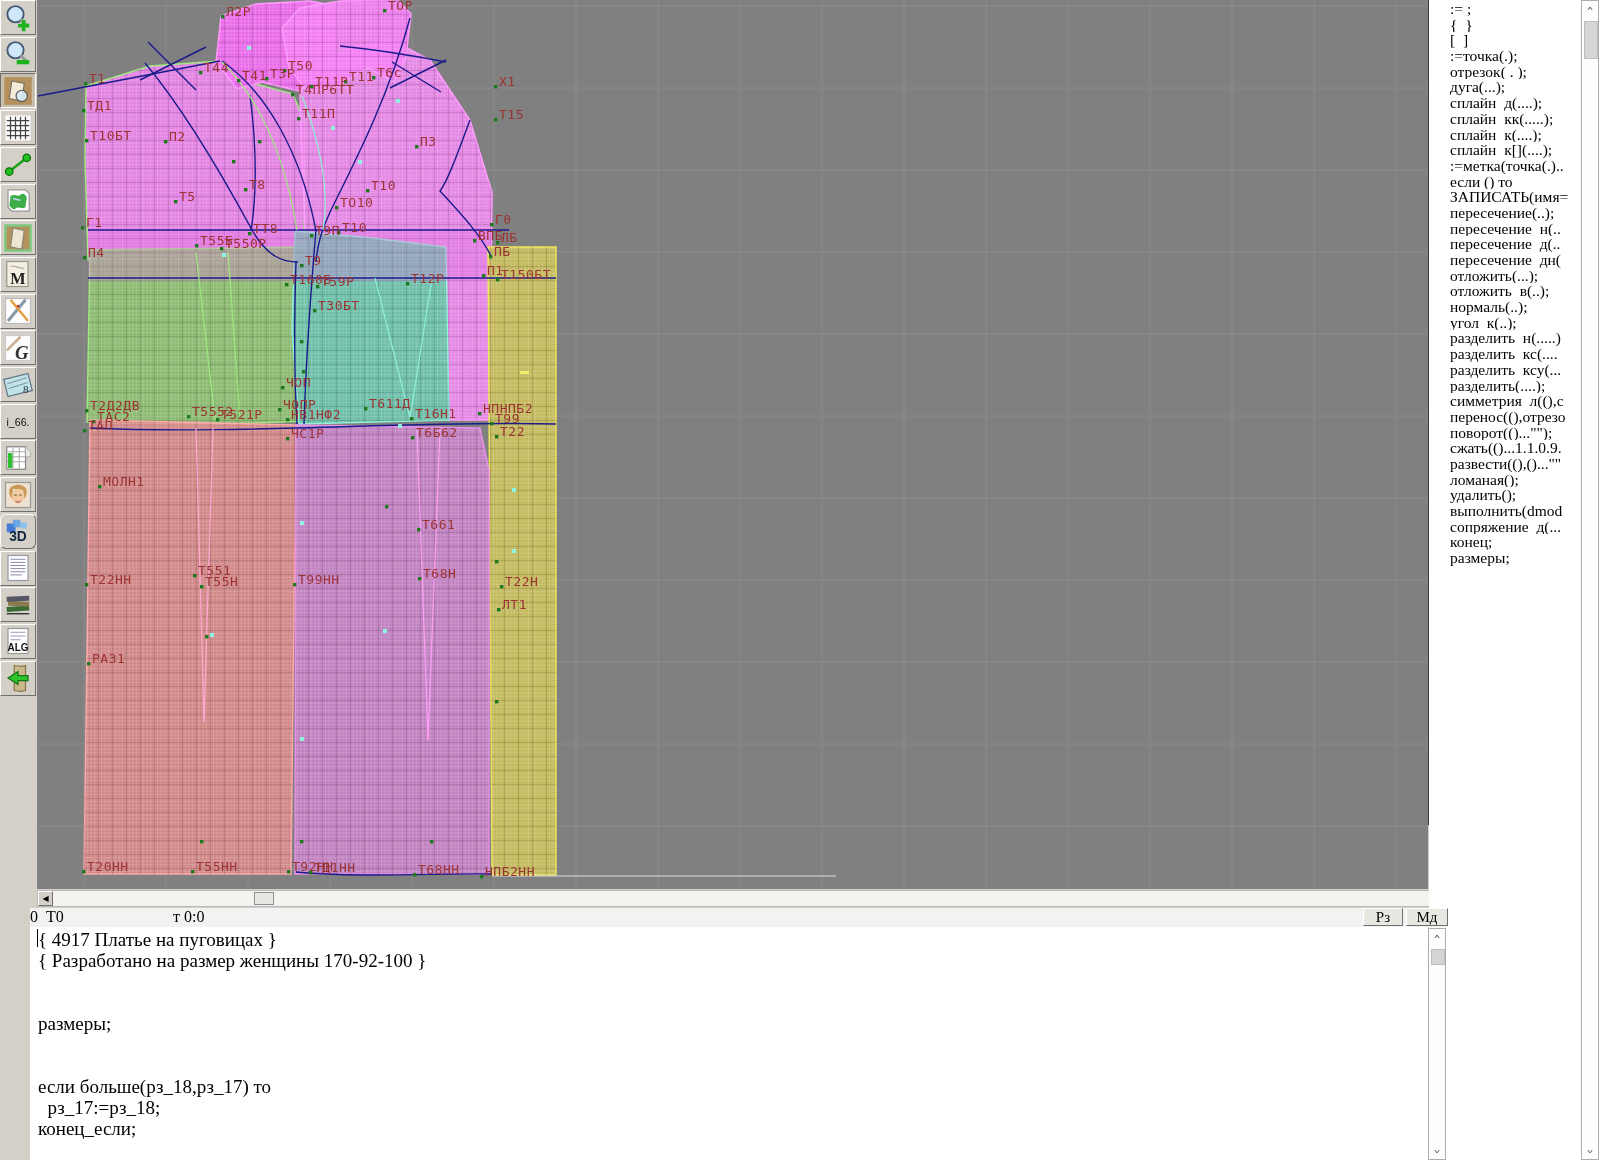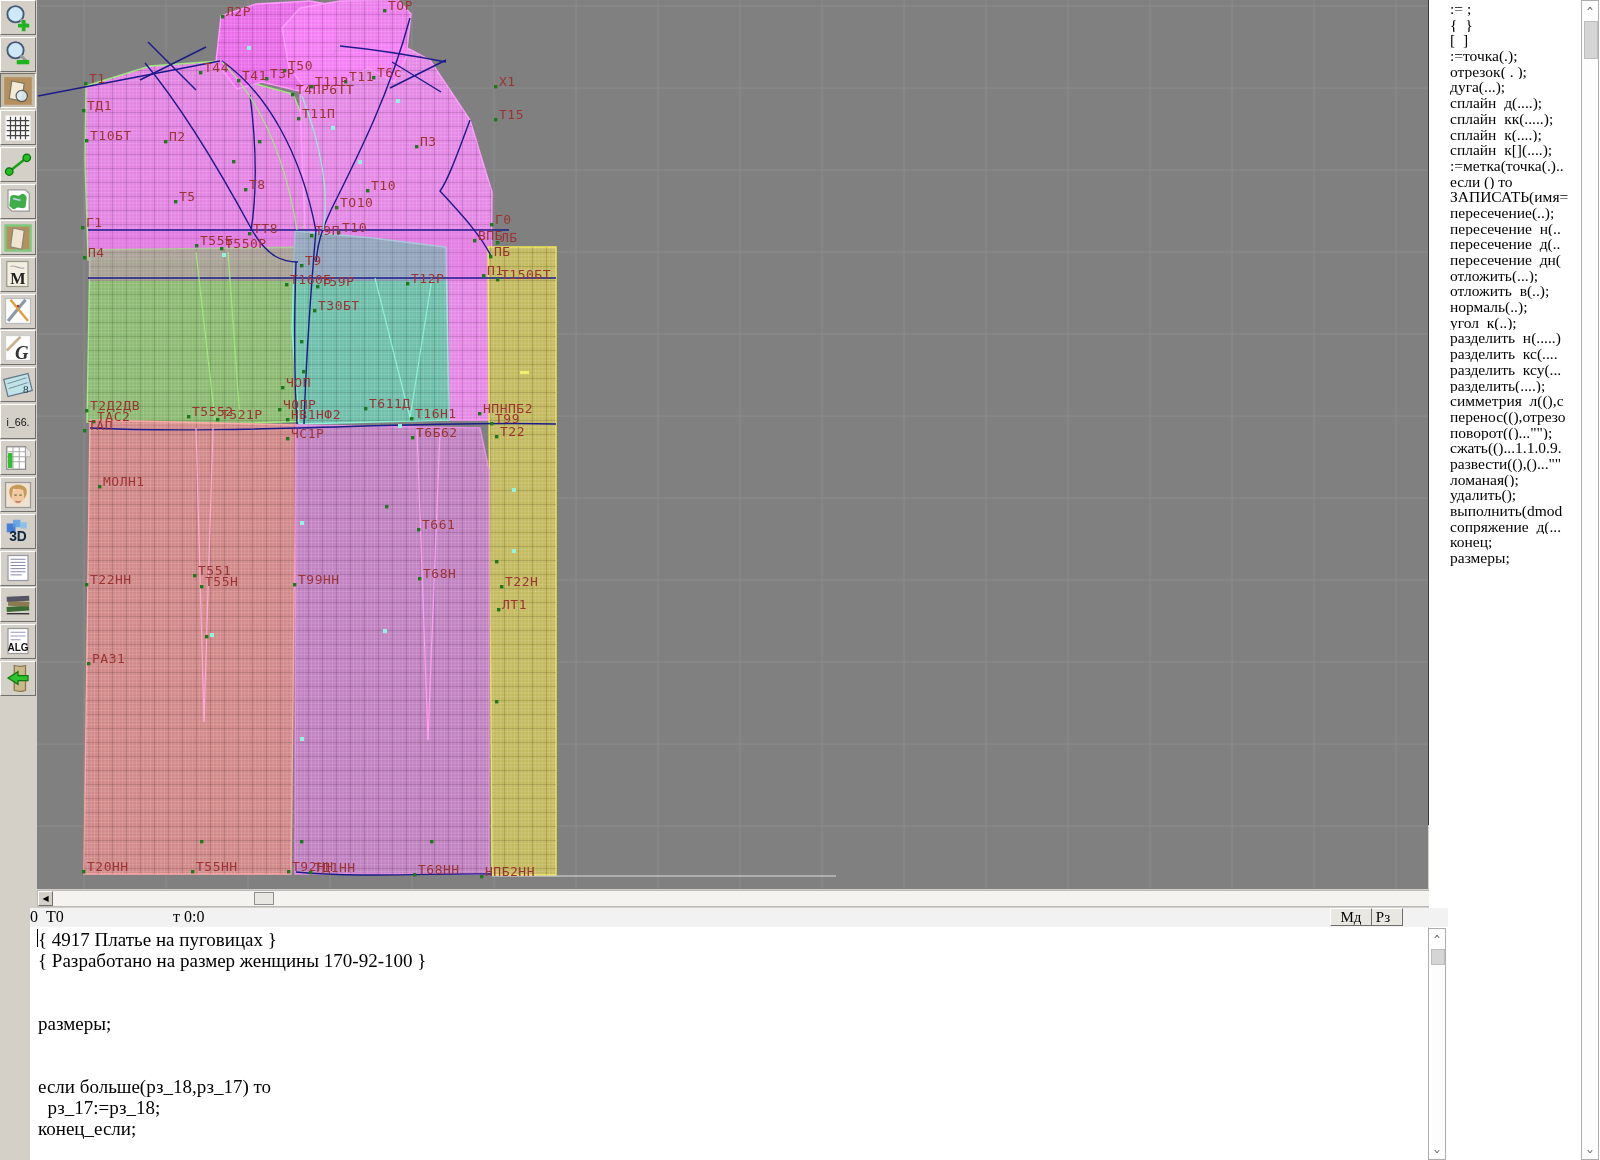--- a/index.html
+++ b/index.html
@@ -152,21 +152,21 @@
       </div>
       <div class="tb-btn" style="top: 477.1px;">
         <svg width="30" height="30" viewBox="0 0 24 24">
           <rect x="2" y="2" width="20" height="20" fill="#efe2d0" stroke="#999"></rect>
           <path d="M5 9c0-7 14-7 14 0 0 3-1 5-2 6l-1-7-8-1-1 8c-1-1-2-3-2-6z" fill="#c99a55"></path>
           <ellipse cx="12" cy="13" rx="5" ry="6" fill="#f2c9a2"></ellipse>
           <path d="M9 12h2M13 12h2" stroke="#667744" stroke-width="1"></path>
           <path d="M10 17c1.5 1 2.5 1 4 0" stroke="#b66" fill="none"></path>
         </svg>
       </div>
-      <div class="tb-btn" style="top: 513.8px;">
+      <div class="tb-btn" style="top: 513.8px; border-radius: 6px;">
         <svg width="30" height="30" viewBox="0 0 24 24">
           <rect x="3" y="6" width="7" height="7" fill="#2d6fd9" opacity=".85"></rect>
           <rect x="8" y="3" width="6" height="6" fill="#5aa0e8" opacity=".85"></rect>
           <rect x="14" y="5" width="5" height="5" fill="#7fc0f0" opacity=".85"></rect>
           <text x="12" y="20" font-size="11" font-weight="bold" fill="#102840" text-anchor="middle" font-family="Liberation Sans,sans-serif">3D</text>
         </svg>
       </div>
       <div class="tb-btn" style="top: 550.5px;">
         <svg width="30" height="30" viewBox="0 0 24 24">
           <rect x="4" y="2" width="16" height="20" fill="#fff" stroke="#99a"></rect>
@@ -447,21 +447,21 @@
   <div class="flatscroll" style="left:1581px;top:0;height:1160px;">
     <div class="flat-chev" style="top:2px;">^</div>
     <div class="flat-thumb" style="top:20px;height:36px;"></div>
     <div class="flat-chev" style="top:1140px;transform:rotate(180deg);">^</div>
   </div>
 
   <div id="statusrow">
     <span id="status-pos">0  Т0</span>
     <span id="status-cursor">т 0:0</span>
     <button class="sb-btn" style="left:1333px;width:40px;">Рз</button>
-    <button class="sb-btn" style="left:1300px;width:42px;text-align:center;">Мд</button>
+    <button class="sb-btn" style="left:1376px;width:42px;text-align:center;">Мд</button>
   </div>
 
   <div id="editor"><div class="ed-line">{ 4917 Платье на пуговицах }</div><div class="ed-line">{ Разработано на размер женщины 170-92-100 }</div><div class="ed-line"></div><div class="ed-line"></div><div class="ed-line">размеры;</div><div class="ed-line"></div><div class="ed-line"></div><div class="ed-line">если больше(рз_18,рз_17) то</div><div class="ed-line">  рз_17:=рз_18;</div><div class="ed-line">конец_если;</div></div>
   <div id="caret"></div>
 
   <div class="flatscroll" style="left:1428px;top:928px;height:232px;">
     <div class="flat-chev" style="top:2px;">^</div>
     <div class="flat-thumb" style="top:20px;height:14px;"></div>
     <div class="flat-chev" style="top:212px;transform:rotate(180deg);">^</div>
   </div>

